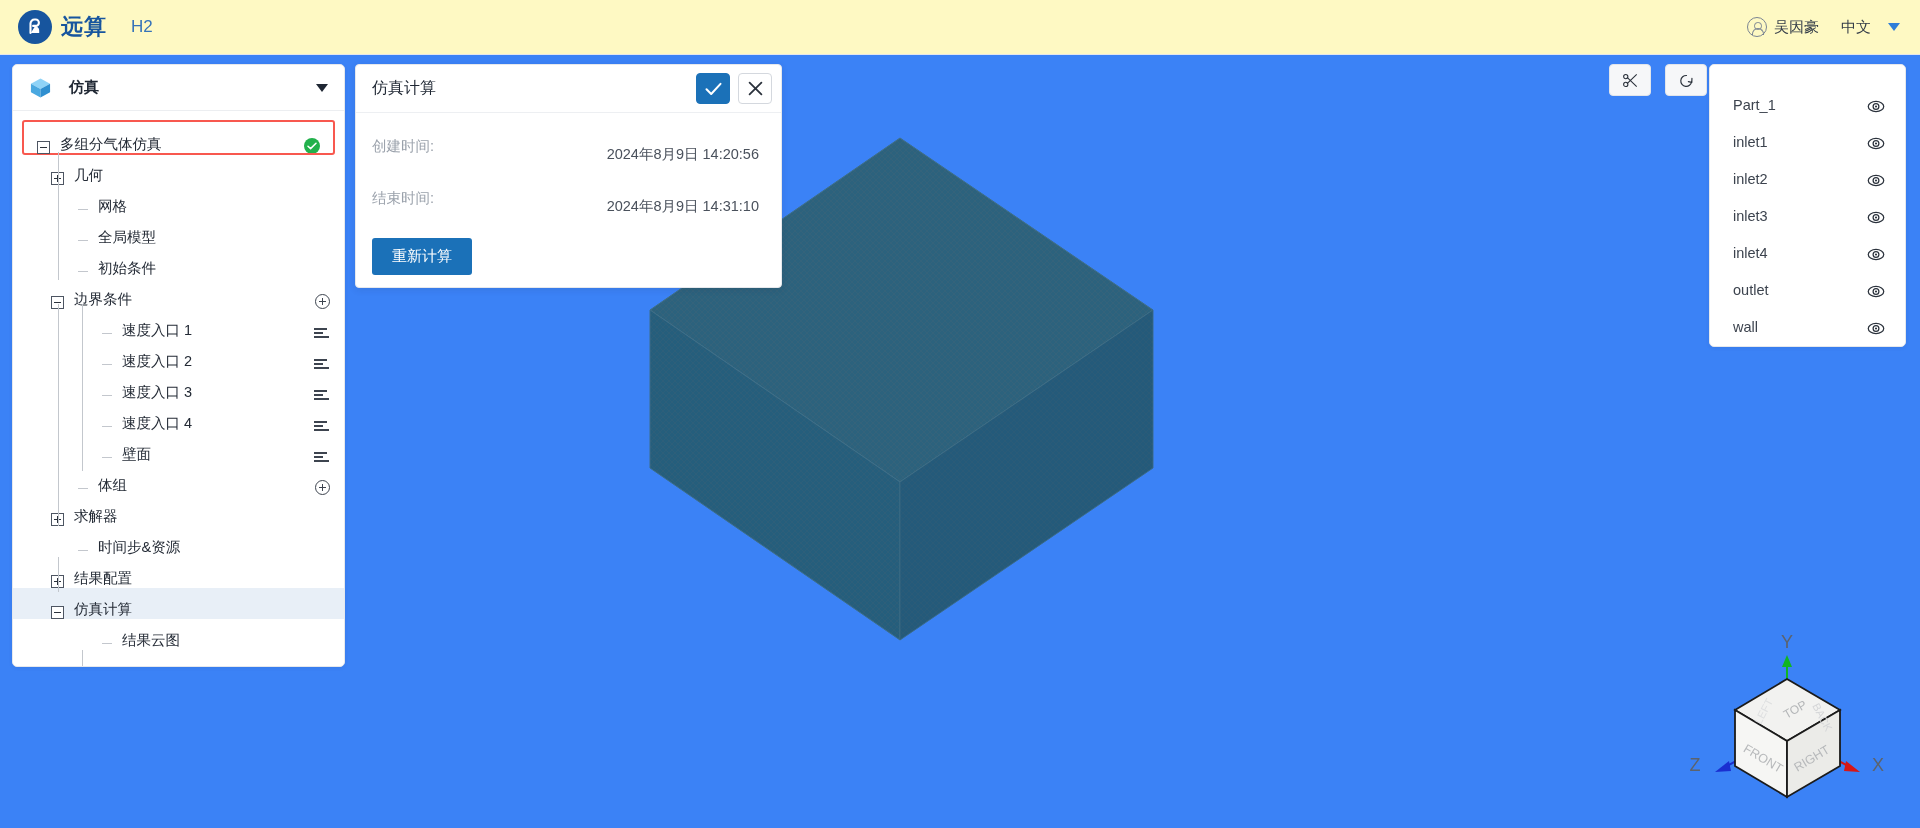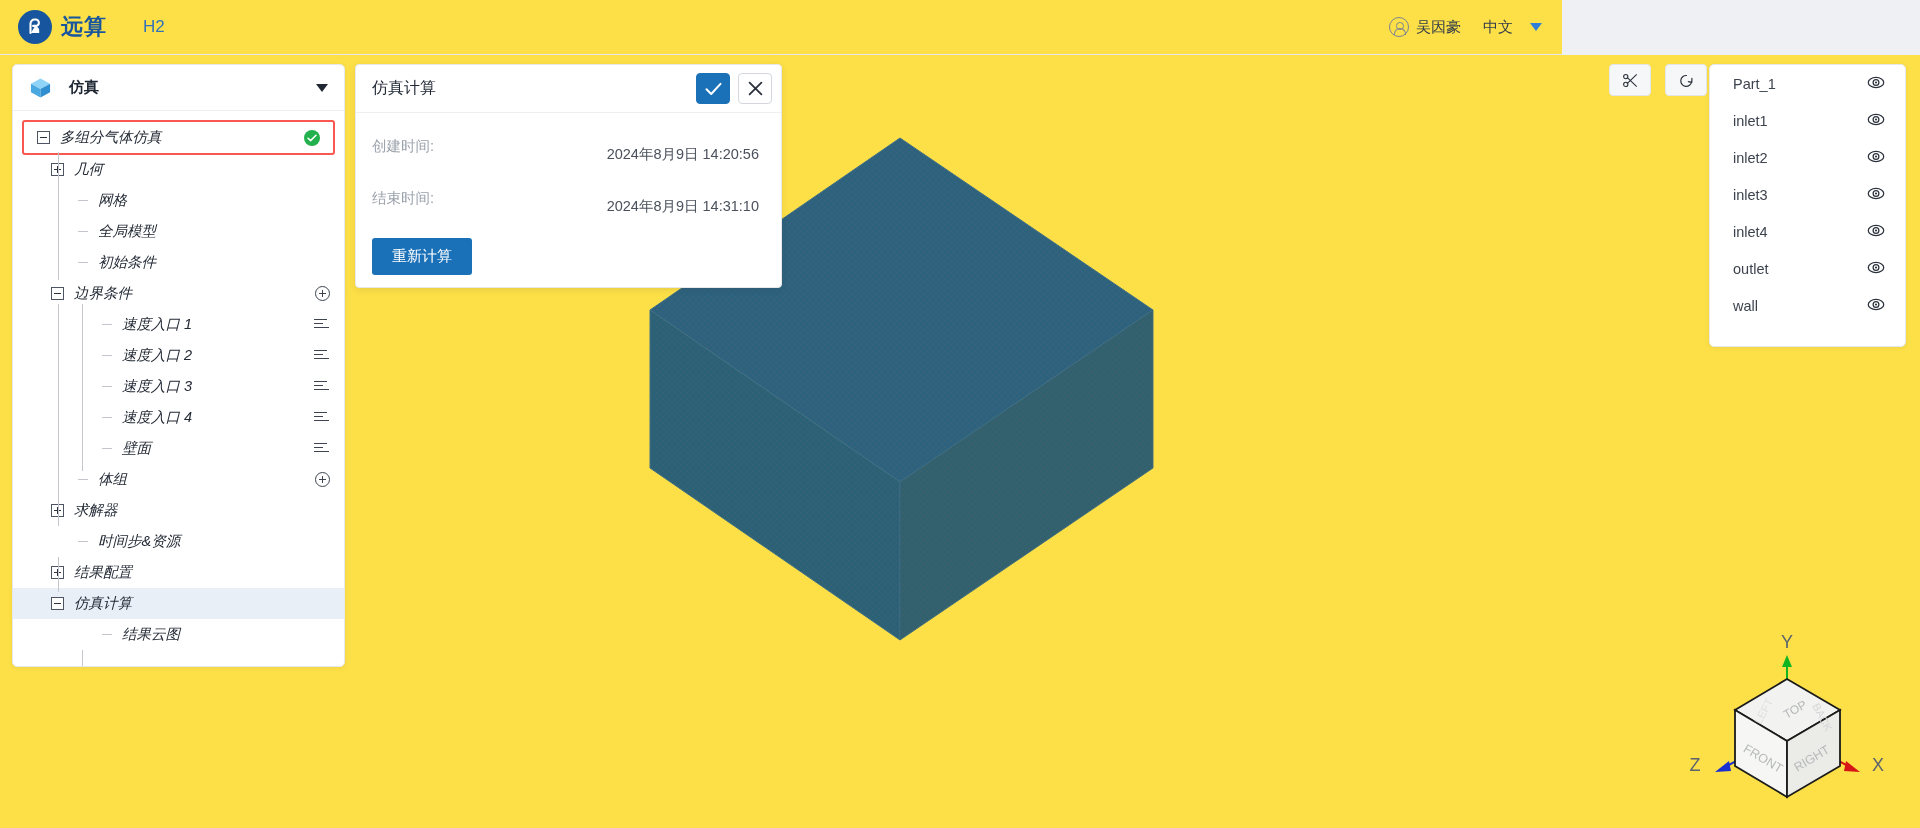--- a/index.html
+++ b/index.html
@@ -9,22 +9,22 @@
     height: 828px;
     overflow: hidden;
     font-family: "Liberation Sans", "DejaVu Sans", sans-serif;
     background: #eef0f4;
   }
 
   
   .topbar {
     position: absolute;
     top: 0; left: 0;
-    width: 1562px; height: 55px;
-    background: #fde047;
+    width: 1920px; height: 55px;
+    background: #fef9c3;
     border-bottom: 1px solid #e4e6eb;
     display: flex;
     align-items: center;
     z-index: 50;
     text-align: center;
   }
   .brand {
     display: flex;
     align-items: center;
     margin-left: 18px;
@@ -38,21 +38,21 @@
   }
   .logo-mark svg { display: block; }
   .brand-name {
     margin-left: 9px;
     font-size: 22px;
     font-weight: 700;
     color: #17559e;
     letter-spacing: 1px;
   }
   .app-name {
-    margin-left: 36px;
+    margin-left: 24px;
     font-size: 17px;
     color: #3573b9;
     font-weight: 400;
   }
   .topbar-right {
     margin-left: auto;
     margin-right: 20px;
     display: flex;
     align-items: center;
     gap: 0px;
@@ -98,21 +98,21 @@
     border-right: 6px solid transparent;
     border-top: 8px solid #2f7ed8;
     cursor: pointer;
   }
 
   
   .viewport {
     position: absolute;
     top: 55px; left: 0;
     width: 1920px; height: 773px;
-    background: #fde047;
+    background: #3b82f6;
     overflow: hidden;
   }
   .model-wrap {
     position: absolute;
     left: 648px; top: 65px;
     width: 620px; height: 545px;
   }
   .model-wrap svg { display: block; width: 100%; height: 100%; }
 
   
@@ -157,26 +157,25 @@
     border-right: 6px solid transparent;
     border-top: 8px solid #1f2733;
     cursor: pointer;
   }
   .tree { padding: 10px 0 16px 0; position: relative; }
 
   .trow {
     position: relative;
     height: 31px;
     display: flex;
-    align-items: center;
+    align-items: flex-end;
     cursor: pointer;
     font-size: 14.5px;
     color: #232a35;
     padding-right: 14px;
-    font-style: italic;
   }
   .trow.sel { background: #e8eff7; }
   .trow.flagged {
     outline: 2px solid #f8584f;
     outline-offset: -1px;
     margin: 0 10px;
     border-radius: 2px;
     height: 33px;
   }
 
@@ -324,21 +323,21 @@
     background: #ffffff;
     border: 1px solid #e6e8ec;
     border-radius: 5px;
     box-shadow: 0 1px 4px rgba(30,40,60,.07);
     padding: 11px 0 11px 0;
     z-index: 20;
   }
   .part-row {
     height: 37px;
     display: flex;
-    align-items: flex-start;
+    align-items: flex-end;
     padding: 0 20px 0 23px;
     font-size: 14.5px;
     color: #3c434e;
     cursor: pointer;
   }
   .part-name { white-space: nowrap; }
   .eye-icon { margin-left: auto; width: 18px; height: 13px; cursor: pointer; }
 </style>
 </head>
 <body>

